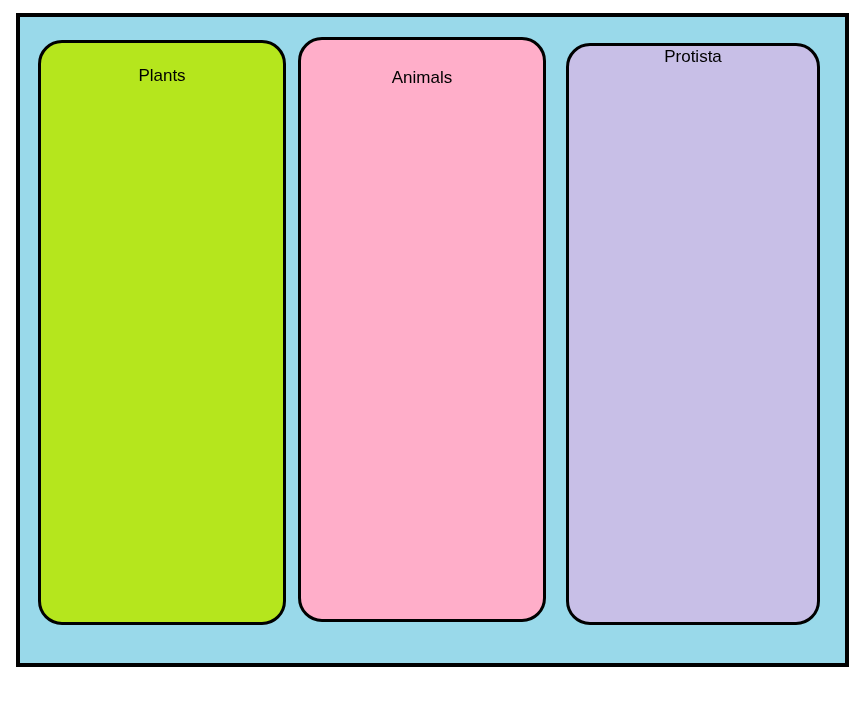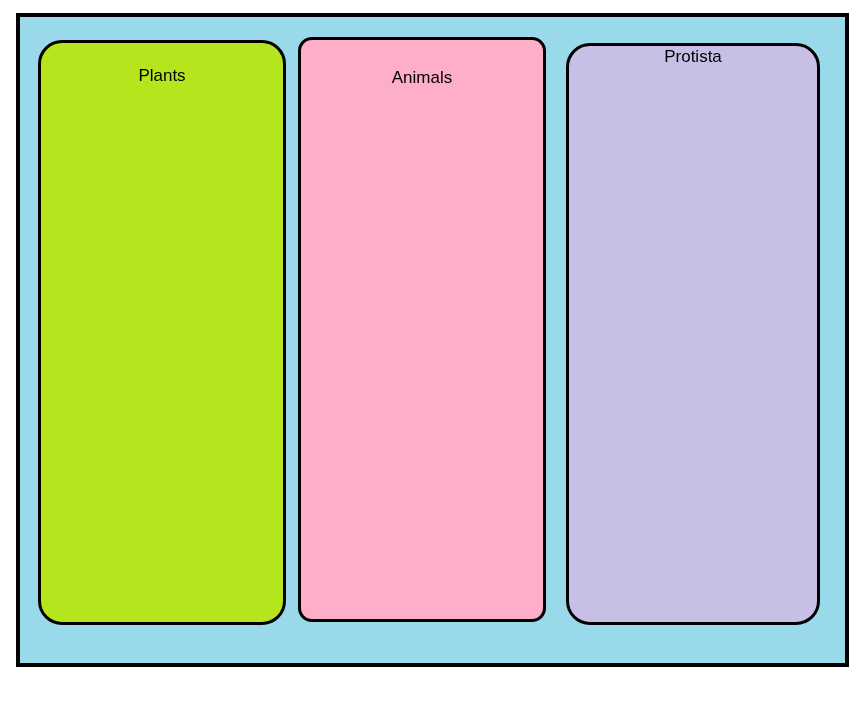--- a/index.html
+++ b/index.html
@@ -37,21 +37,20 @@
     left: 18px;   
     top: 23px;    
     width: 248px;
     height: 585px;
   }
   .card-animals {
     left: 278px;  
     top: 20px;    
     width: 248px;
     height: 585px;
-    border-radius: 14px;
   }
   .card-protista {
     left: 546px;  
     top: 26px;    
     width: 254px;
     height: 582px;
   }
   .card-label {
     display: block;
     color: #000000;

